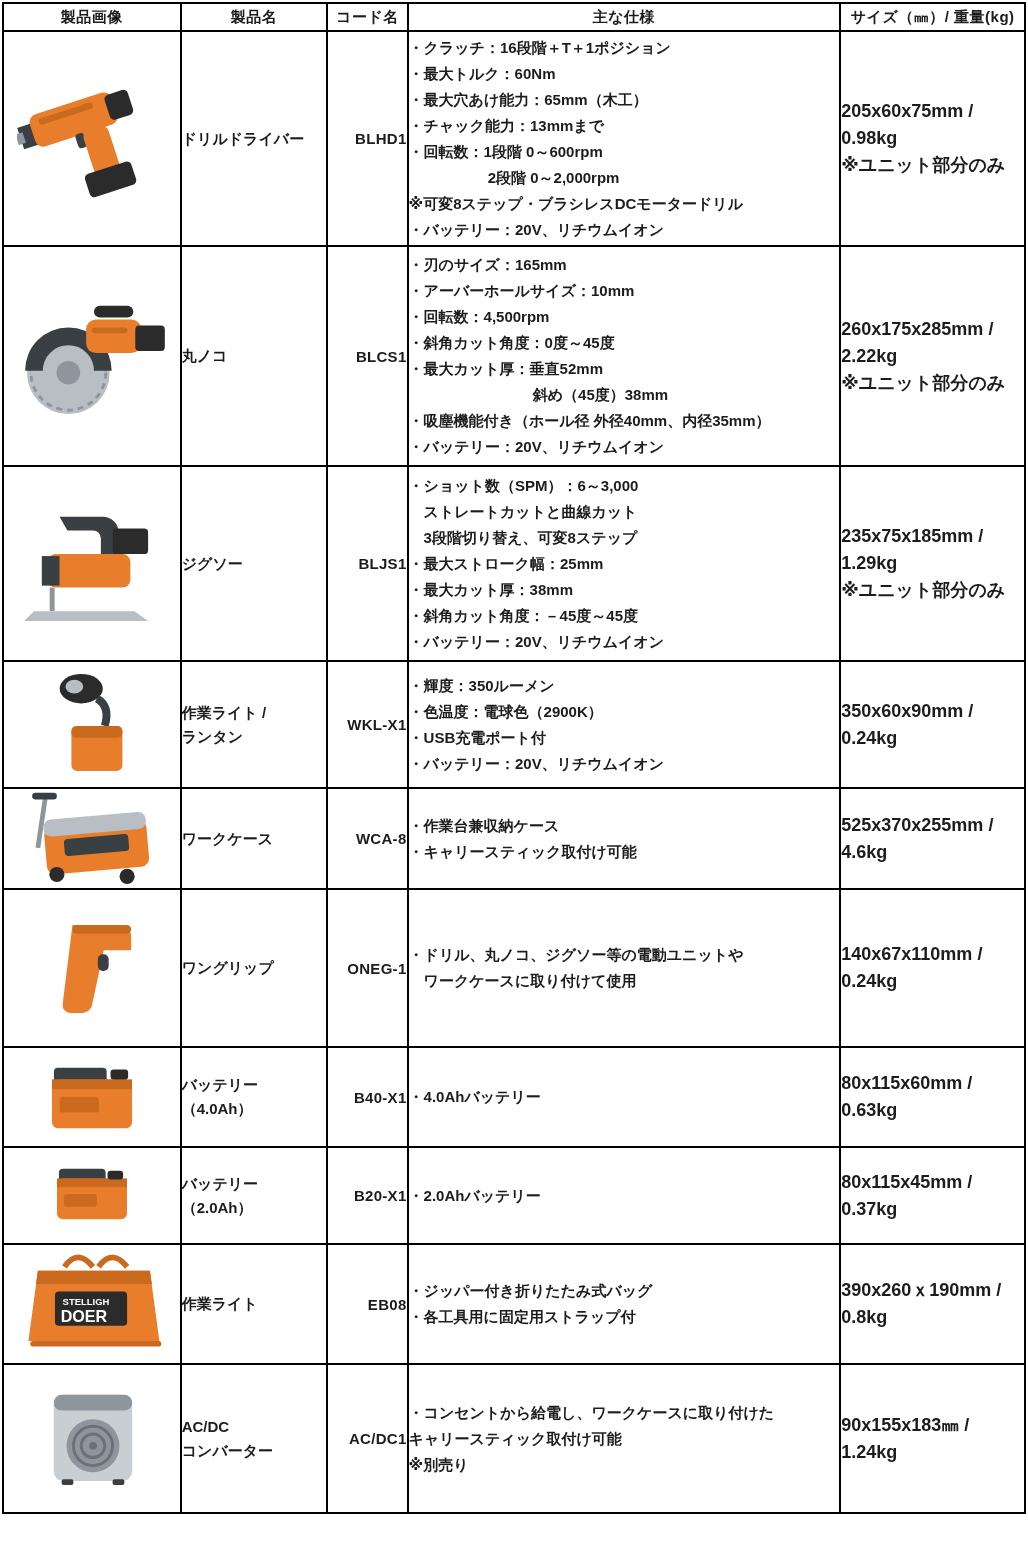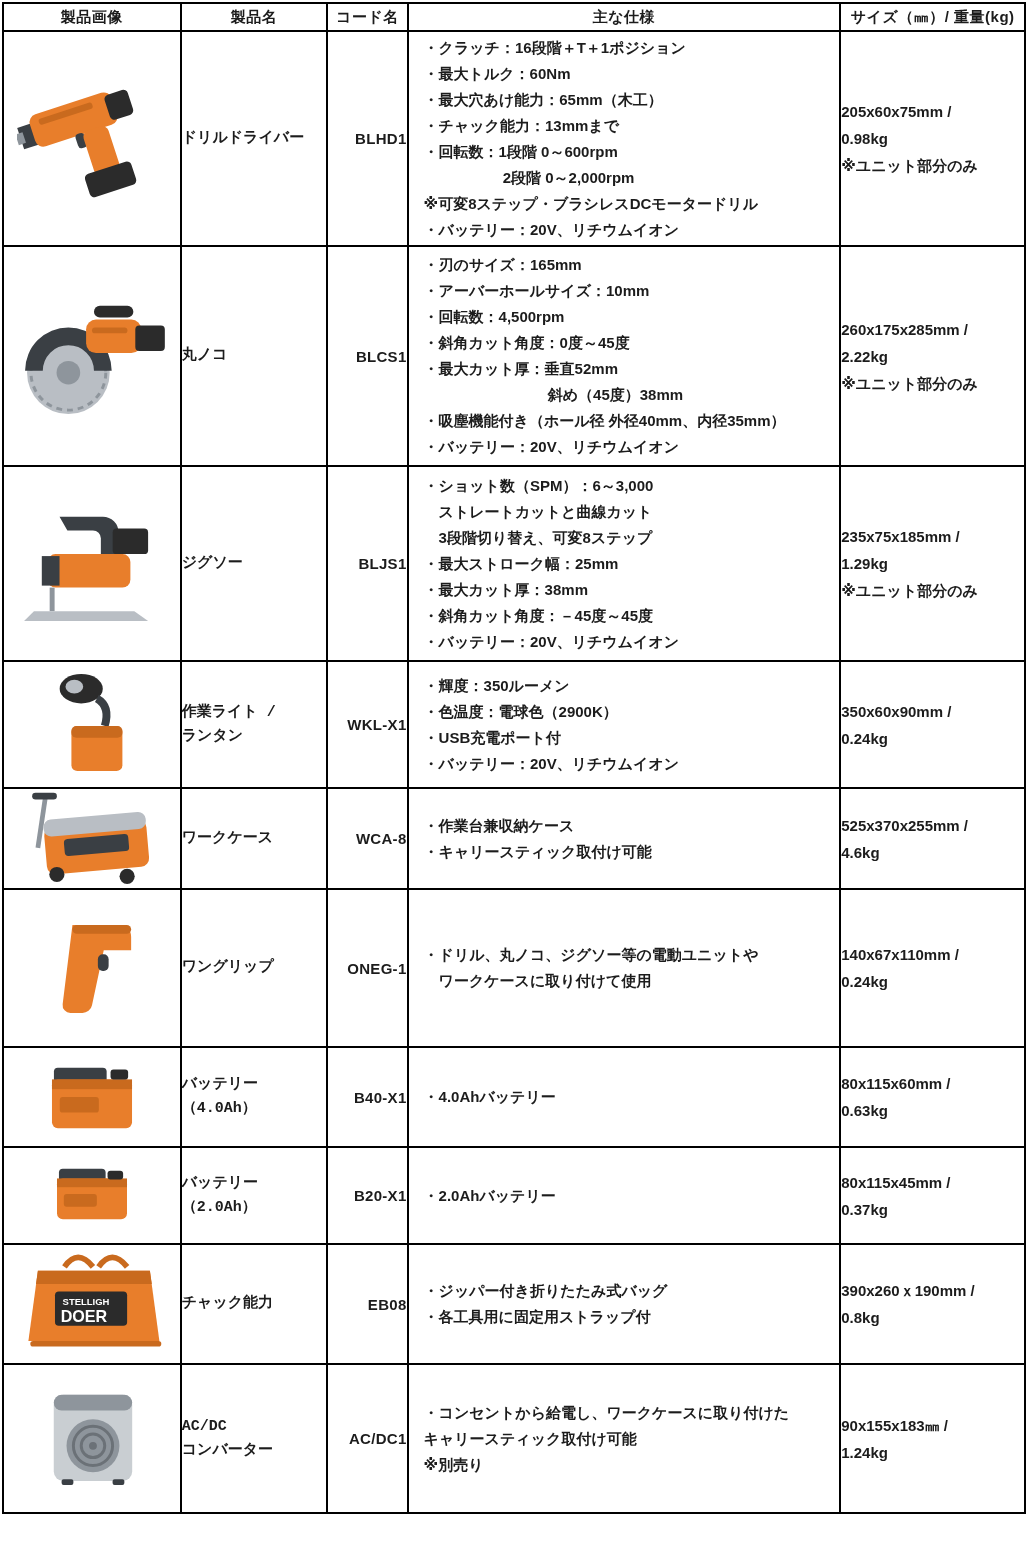--- a/index.html
+++ b/index.html
@@ -17,25 +17,25 @@
   table.spec th, table.spec td{
     border:2px solid #000;
     padding:0;
     vertical-align:middle;
     background:#fff;
     overflow:hidden;
   }
   th.hdr{height:26px;font-size:15px;text-align:center;letter-spacing:0.5px;}
   td.c-img{text-align:center;}
   td.c-name{padding:4px 4px 4px 8px;font-size:15px;}
-  td.c-name .nline{line-height:24px;white-space:pre;font-family:Liberation Mono, monospace;}
+  td.c-name .nline{line-height:24px;white-space:pre;}
   td.c-code{text-align:right;padding-left:6px;font-size:15px;letter-spacing:0.3px;}
   td.c-spec{padding:6px 4px 6px 8px;font-size:15px;}
-  td.c-spec .sline{line-height:26px;white-space:pre;padding-left:15px;}
-  td.c-size{padding:4px 4px 4px 8px;font-size:15px;}
+  td.c-spec .sline{line-height:26px;white-space:pre;}
+  td.c-size{padding:4px 4px 4px 8px;font-size:18px;}
   td.c-size .zline{line-height:27px;white-space:pre;}
 </style>
 </head>
 <body>
 
 <div class="page">
   <table class="spec">
     <colgroup>
       <col style="width:177px">
         <col style="width:146px">
@@ -260,21 +260,21 @@
     <path d="M50 22 q14 -20 30 0" stroke="#C96A1E" stroke-width="6" fill="none"></path>
     <path d="M86 22 q14 -20 30 0" stroke="#C96A1E" stroke-width="6" fill="none"></path>
     <path d="M22 26 h118 l10 74 h-138 z" fill="#E87E2B"></path>
     <path d="M22 26 h118 l2 14 h-122 z" fill="#C96A1E"></path>
     <rect x="40" y="48" width="76" height="36" rx="4" fill="#2B2B2B"></rect>
     <text x="48" y="62" fill="#fff" font-size="10" font-family="Liberation Sans, sans-serif" font-weight="bold">STELLIGH</text>
     <text x="46" y="80" fill="#fff" font-size="17" font-family="Liberation Sans, sans-serif" font-weight="bold">DOER</text>
     <rect x="14" y="100" width="138" height="6" rx="3" fill="#C96A1E"></rect>
   </svg></td>
           <td class="c-name">
-            <div class="nline">チャック能力</div>
+            <div class="nline">作業ライト</div>
           </td>
           <td class="c-code">EB08</td>
           <td class="c-spec">
             <div class="sline">・ジッパー付き折りたたみ式バッグ</div>
             <div class="sline">・各工具用に固定用ストラップ付</div>
           </td>
           <td class="c-size">
             <div class="zline">390x260ｘ190mm /</div>
             <div class="zline">0.8kg</div>
           </td>

